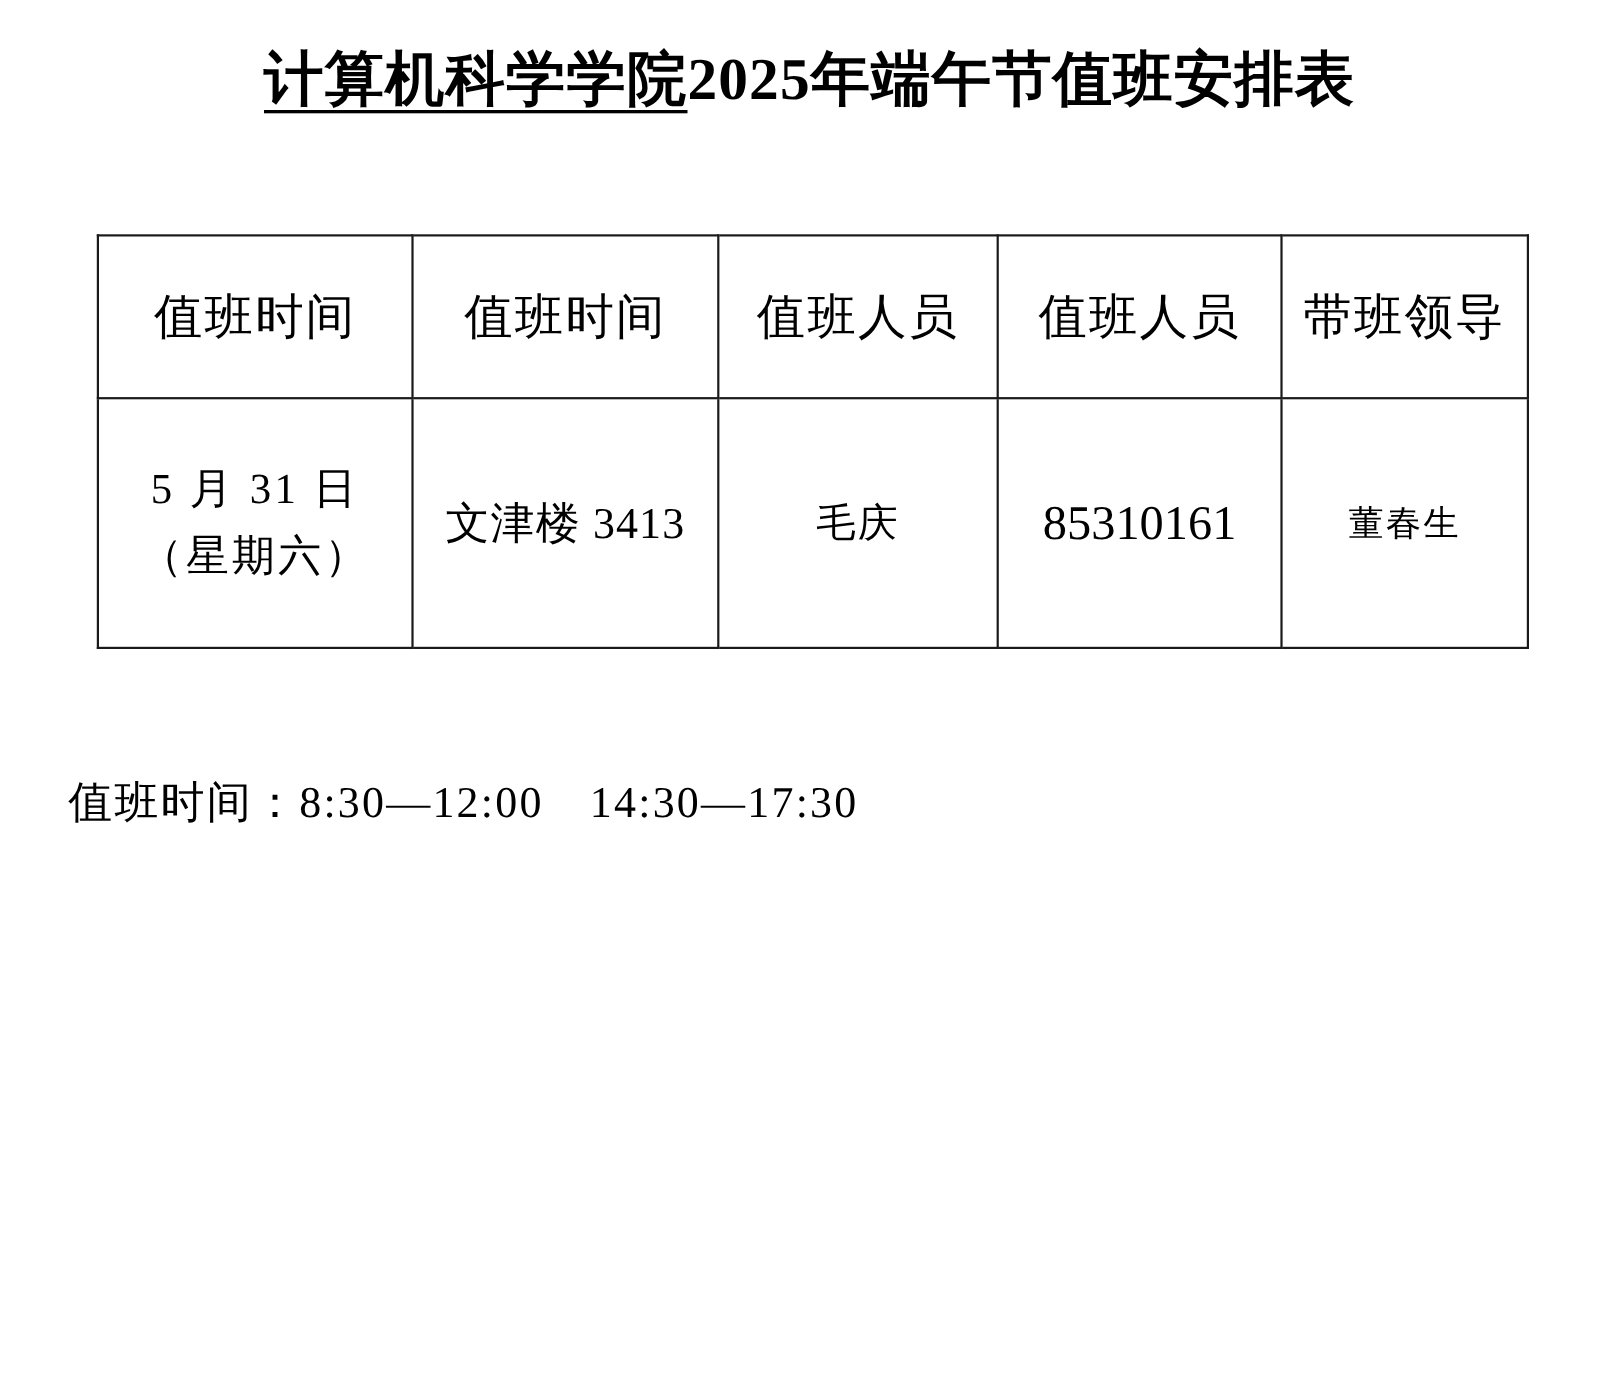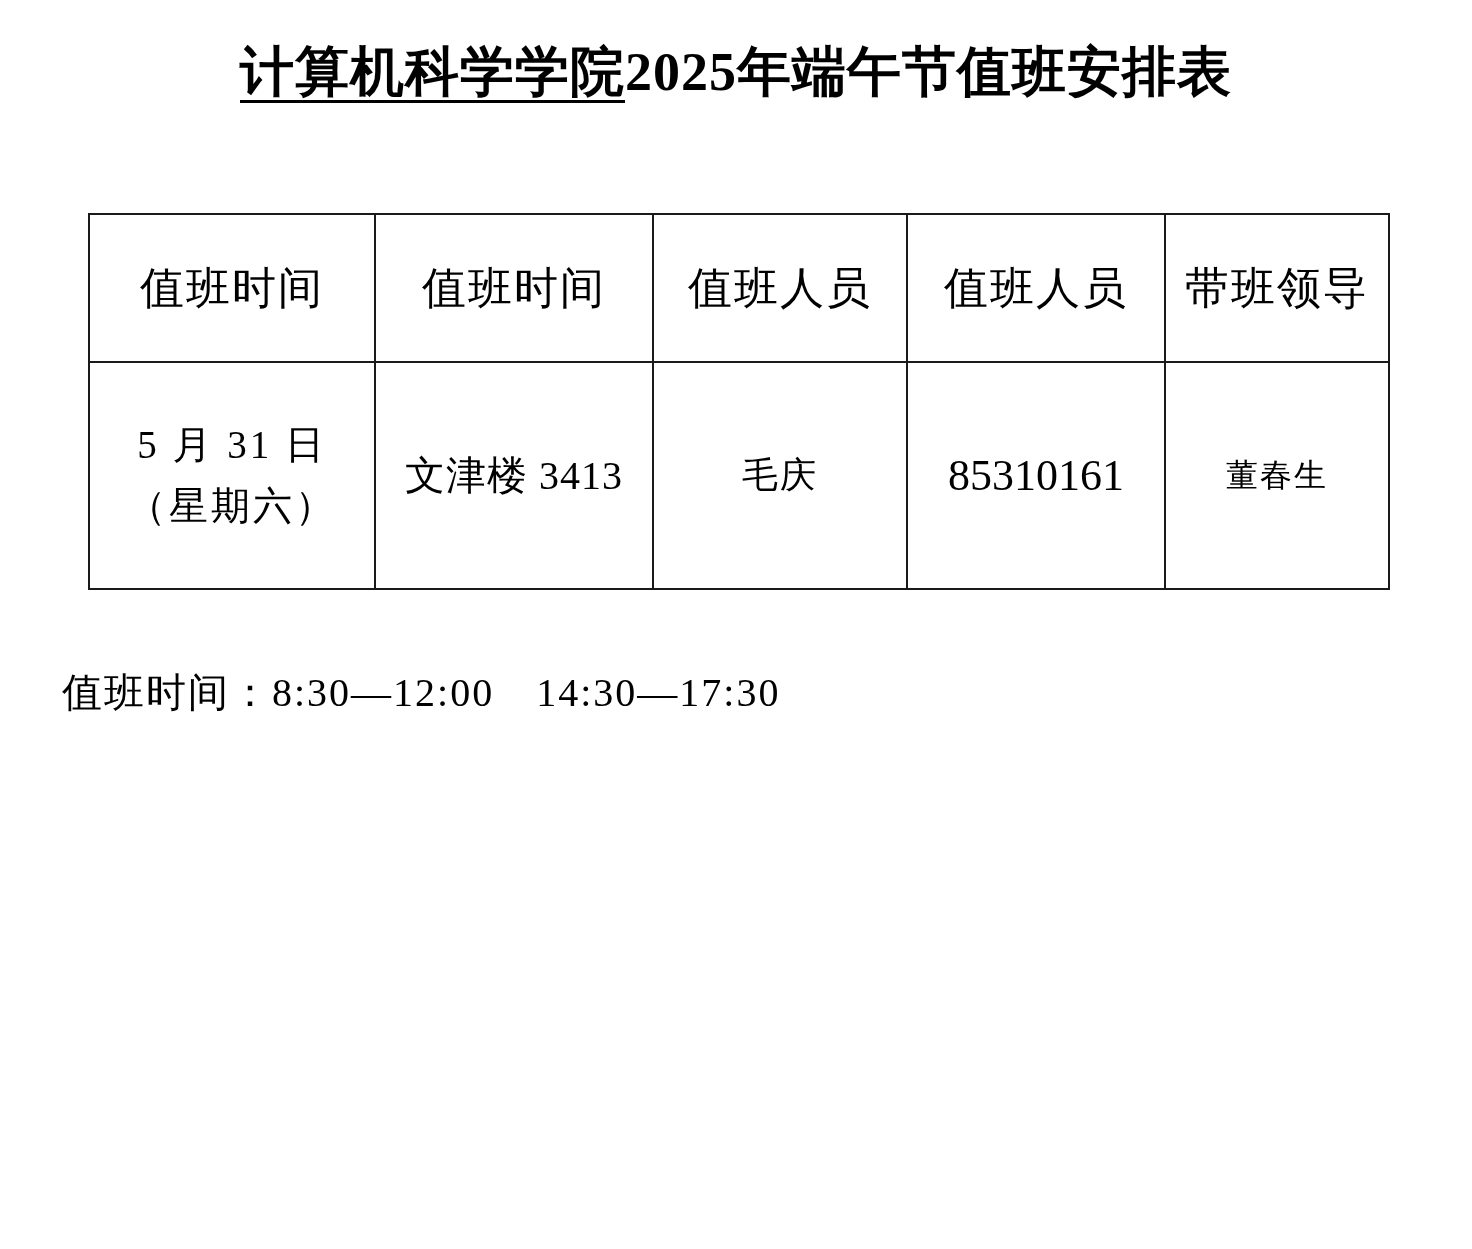--- a/index.html
+++ b/index.html
@@ -86,21 +86,21 @@
     font-size: 44px;
     font-weight: normal;
     letter-spacing: 0px;
   }
   tr.body-row td.cell-leader {
     font-size: 32px;
     letter-spacing: 2px;
   }
   .footer-note {
     margin: 0;
-    padding-top: 75px;
+    padding-top: 112px;
     padding-left: 62px;
     font-size: 40px;
     letter-spacing: 2px;
     white-space: pre;
   }
 </style>
 </head>
 <body>
 
 <div class="page">

